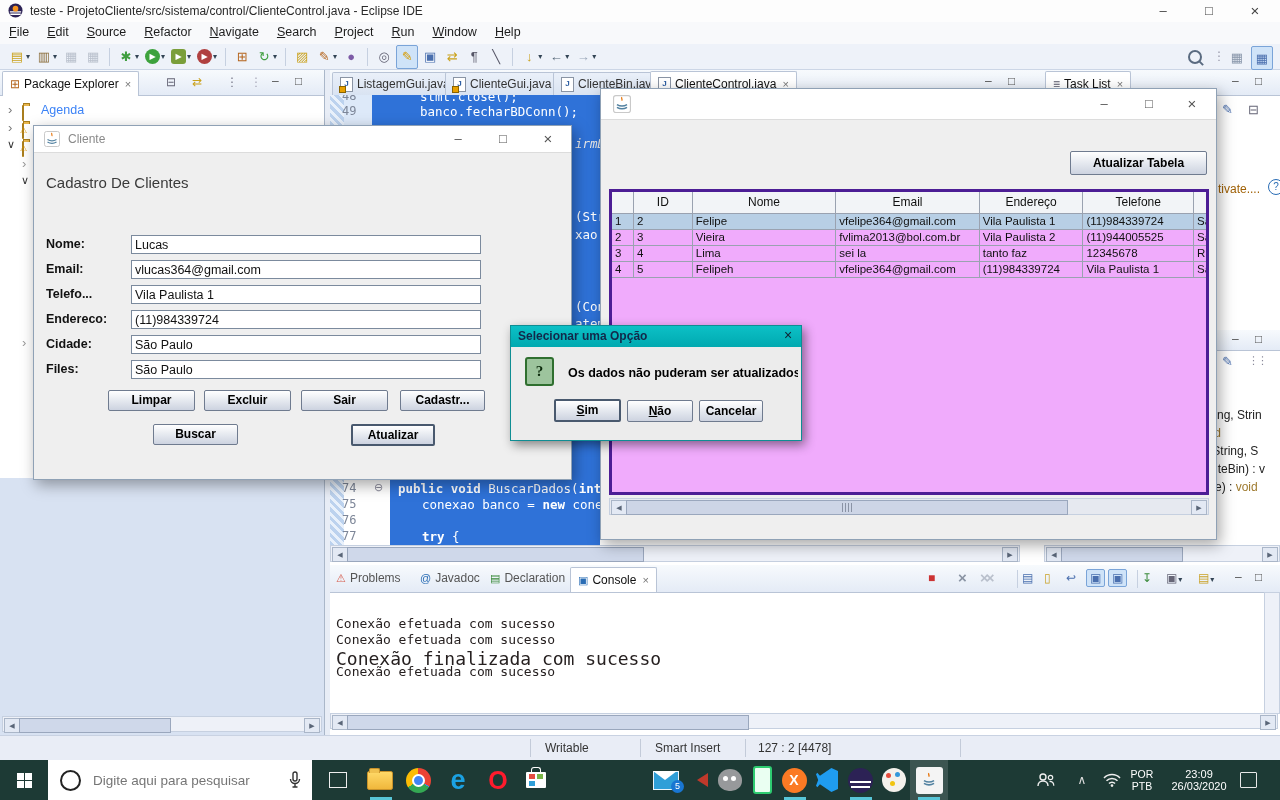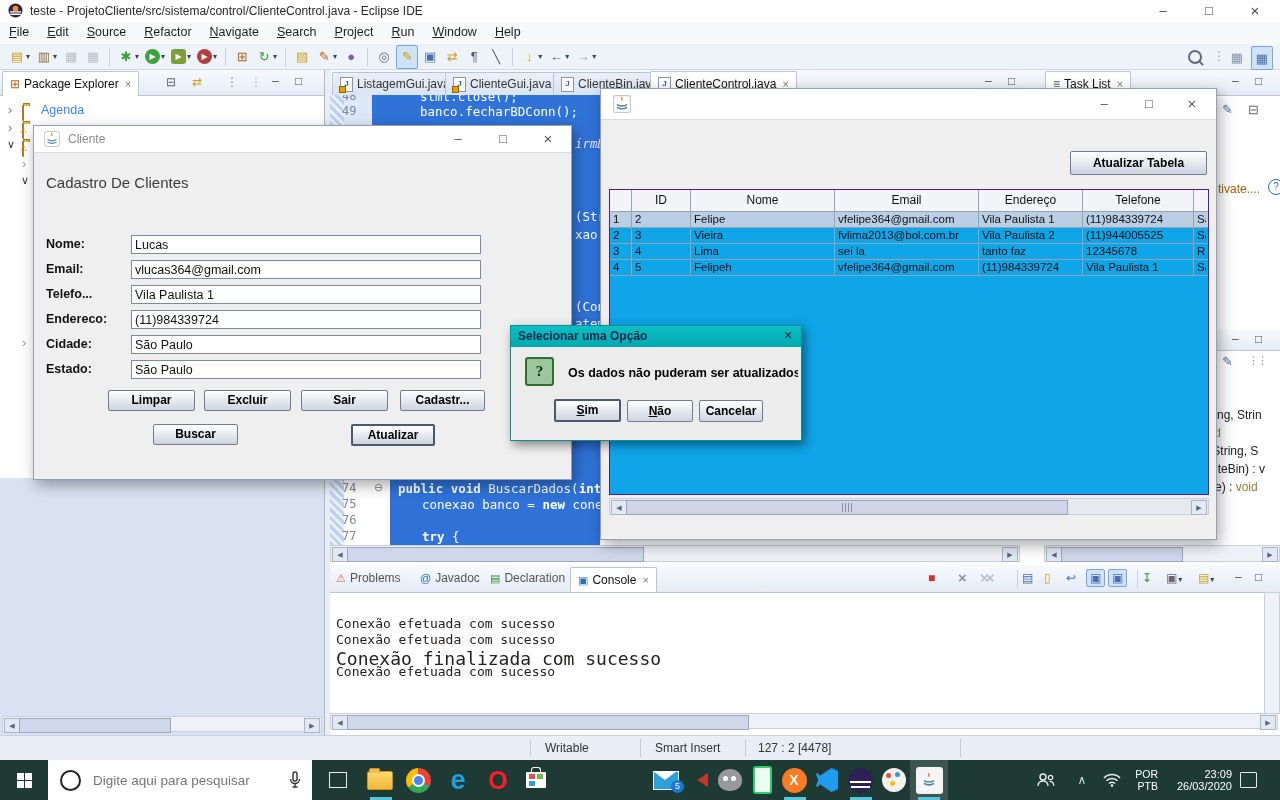--- a/index.html
+++ b/index.html
@@ -67,21 +67,21 @@
 
   
   #taskbar{left:0;top:760px;width:1280px;height:40px;background:#1d3a35;z-index:40}
   .tb-ic{position:absolute;top:6px;width:28px;height:28px;display:flex;align-items:center;justify-content:center}
   .underl{position:absolute;top:37px;height:3px;background:#58c6d8}
   .folder{width:24px;height:17px;background:linear-gradient(#ffd968,#f0b73c);border:1px solid #c8922a;border-radius:2px;position:relative}
   .folder::before{content:"";position:absolute;top:-4px;left:1px;width:9px;height:4px;background:#f0c14f;border:1px solid #c8922a;border-bottom:none;border-radius:2px 2px 0 0}
   .sfold{width:13px;height:10px;background:#e8b64c;border:1px solid #a87d1e;border-radius:1px;position:relative}
   .sfold::before{content:"";position:absolute;top:-3px;left:0;width:5px;height:2px;background:#e8b64c;border:1px solid #a87d1e;border-bottom:none}
   .badge{position:absolute;right:-6px;bottom:-4px;width:13px;height:13px;border-radius:50%;background:#1976d2;color:#fff;font-size:9px;text-align:center;line-height:13px}
-  .traytxt{color:#fff;font-size:10.5px;line-height:12px;text-align:right}
+  .traytxt{color:#fff;font-size:10.5px;line-height:12px;text-align:center}
 </style>
 </head>
 <body>
 
 <div id="screen" class="a" style="left:0;top:0;width:1280px;height:800px">
 
   <div class="a" style="left:0;top:0;width:1280px;height:760px">
 
     <div class="a" id="e-title">
       <svg class="a" style="left:8px;top:3px" width="15" height="15" viewBox="0 0 16 16">
@@ -414,21 +414,21 @@
     <span class="a mlabel" style="left:12px;top:111px">Nome:</span>
     <input class="mfield" style="left: 97px; top: 109px; width: 342px;" value="Lucas">
     <span class="a mlabel" style="left:12px;top:136px">Email:</span>
     <input class="mfield" style="left: 97px; top: 134px; width: 342px;" value="vlucas364@gmail.com">
     <span class="a mlabel" style="left:12px;top:161px">Telefo...</span>
     <input class="mfield" style="left: 97px; top: 159px; width: 342px;" value="Vila Paulista 1">
     <span class="a mlabel" style="left:12px;top:186px">Endereco:</span>
     <input class="mfield" style="left: 97px; top: 184px; width: 342px;" value="(11)984339724">
     <span class="a mlabel" style="left:12px;top:211px">Cidade:</span>
     <input class="mfield" style="left: 97px; top: 209px; width: 342px;" value="São Paulo">
-    <span class="a mlabel" style="left:12px;top:236px">Estado:</span>
+    <span class="a mlabel" style="left:12px;top:236px">Files:</span>
     <input class="mfield" style="left: 97px; top: 234px; width: 342px;" value="São Paulo">
 
     <div class="mbtn" style="left:74px;top:264px;width:87px;height:21px;line-height:19px">Limpar</div>
     <div class="mbtn" style="left:170px;top:264px;width:87px;height:21px;line-height:19px">Excluir</div>
     <div class="mbtn" style="left:267px;top:264px;width:87px;height:21px;line-height:19px">Sair</div>
     <div class="mbtn" style="left:366px;top:264px;width:85px;height:21px;line-height:19px">Cadastr...</div>
     <div class="mbtn" style="left:119px;top:298px;width:85px;height:21px;line-height:19px">Buscar</div>
     <div class="mbtn focused" style="left:317px;top:298px;width:84px;height:22px;line-height:18px">Atualizar</div>
   </div>
 
@@ -438,21 +438,21 @@
           <rect x="0.5" y="0.5" width="15" height="15" rx="2" fill="#fff" stroke="#c9c9c9"></rect>
           <path d="M8 2c-1.2 1 .9 1.8-.3 3" stroke="#e76f00" stroke-width="1.1" fill="none"></path>
           <path d="M3.5 8.5q4.5 2.6 9 0M3.5 11q4.5 2.6 9 0" stroke="#5382a1" stroke-width="1.3" fill="none"></path>
         </svg>
       <span class="swc" style="left:484px;height:30px;line-height:30px">–</span>
       <span class="swc" style="left:529px;height:30px;line-height:30px">□</span>
       <span class="swc" style="left:572px;height:30px;line-height:30px;font-size:15px">×</span>
     </div>
     <div class="mbtn" style="left:469px;top:62px;width:137px;height:24px;line-height:22px">Atualizar Tabela</div>
 
-    <div class="a" style="left:8px;top:100px;width:600px;height:306px;background:#0ea5e9;border:1px solid #4c1d95;box-sizing:border-box">
+    <div class="a" style="left:8px;top:100px;width:600px;height:306px;background:#f0abfc;border:3px solid #4c1d95;box-sizing:border-box">
       <div class="trow thead">
         <div class="tcell" style="width:22px"></div>
         <div class="tcell" style="width:59px">ID</div>
         <div class="tcell" style="width:144px">Nome</div>
         <div class="tcell" style="width:144px">Email</div>
         <div class="tcell" style="width:104px">Endereço</div>
         <div class="tcell" style="width:111px">Telefone</div>
         <div class="tcell" style="width:12px;border-right:none"></div>
       </div>
       <div class="trow selrow">

